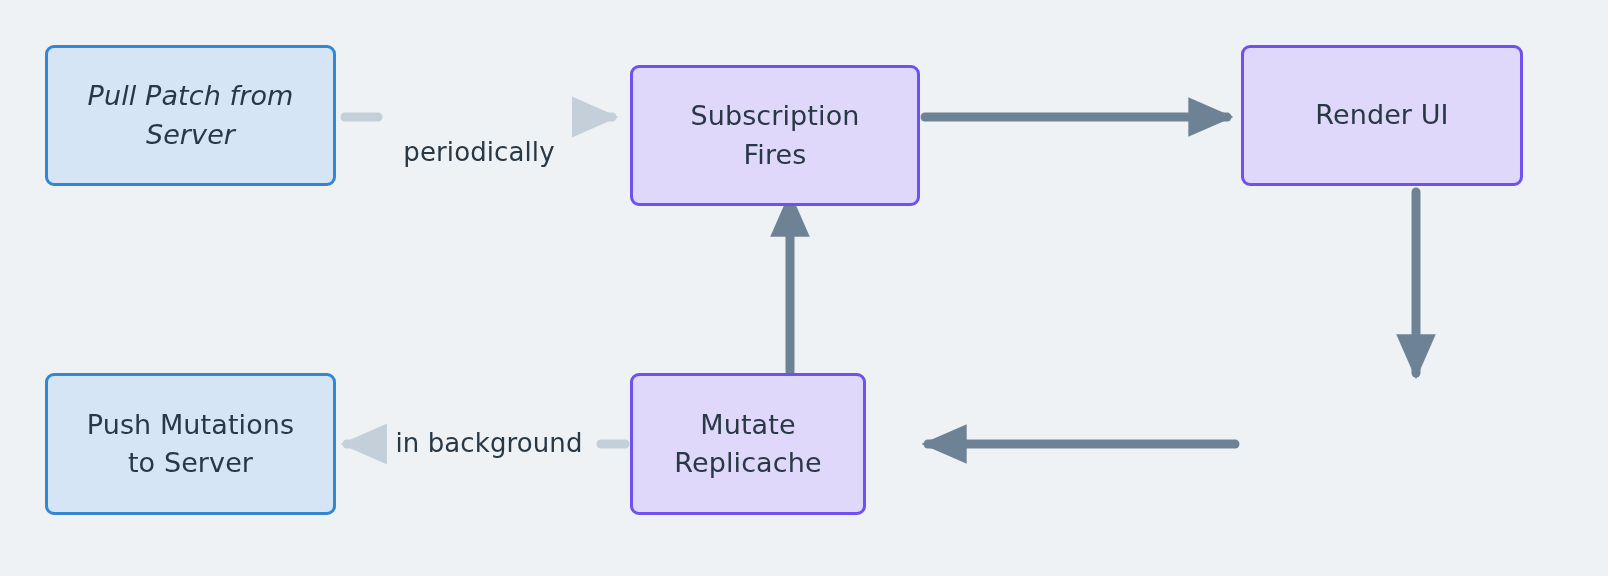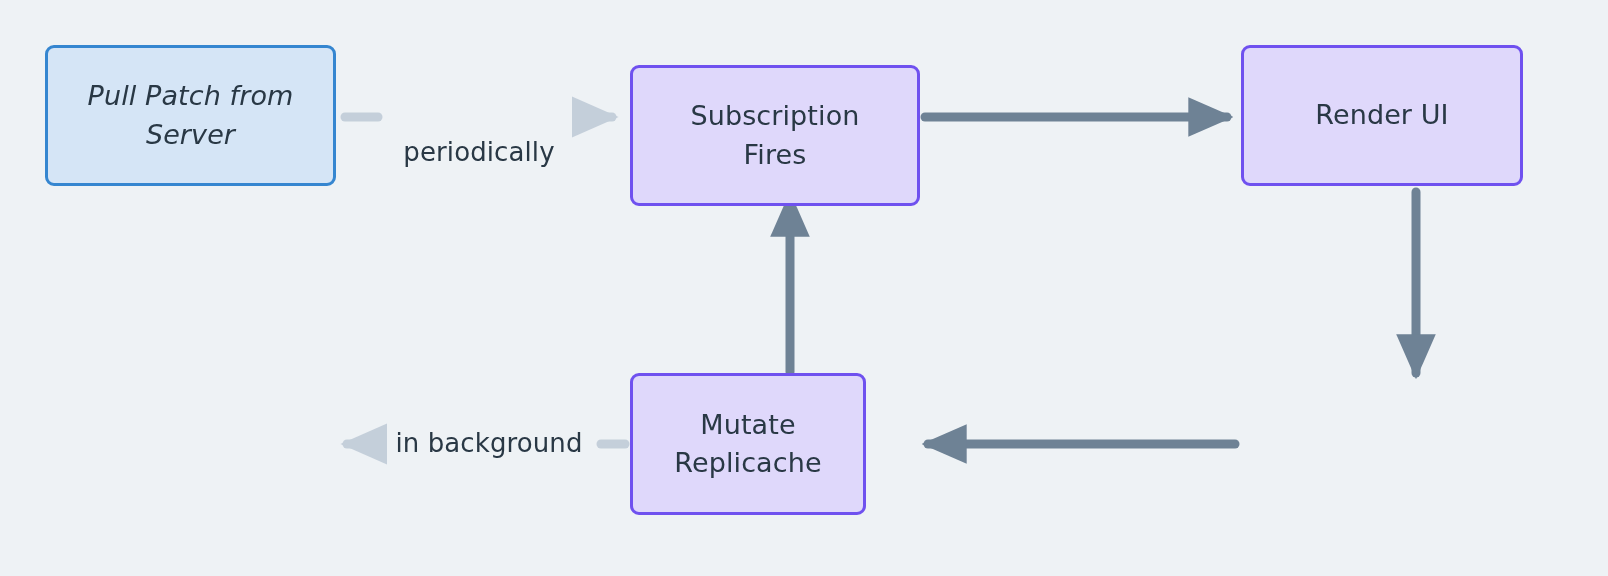--- a/index.html
+++ b/index.html
@@ -102,20 +102,22 @@
   </svg>
 
   <div class="node node-blue" style="left:45px; top:45px; width:291px; height:141px;font-style:italic;">Pull Patch from
 Server</div>
 
   <div class="node node-purple" style="left:630px; top:45px; width:290px; height:141px;margin-top:20px;">Subscription
 Fires</div>
 
   <div class="node node-purple" style="left:1241px; top:45px; width:282px; height:141px;">Render UI</div>
 
+  <div class="node node-blue" style="left:45px; top:373px; width:291px; height:142px;">Push Mutations
+to Server</div>
 
   <div class="node node-purple" style="left:630px; top:373px; width:236px; height:142px;">Mutate
 Replicache</div>
 
 
   <div class="edge-label" style="left:390px; top:101px; width:178px;margin-top:36px;">periodically</div>
 
   <div class="edge-label" style="left:380px; top:428px; width:218px;">in background</div>
 
 </div>

